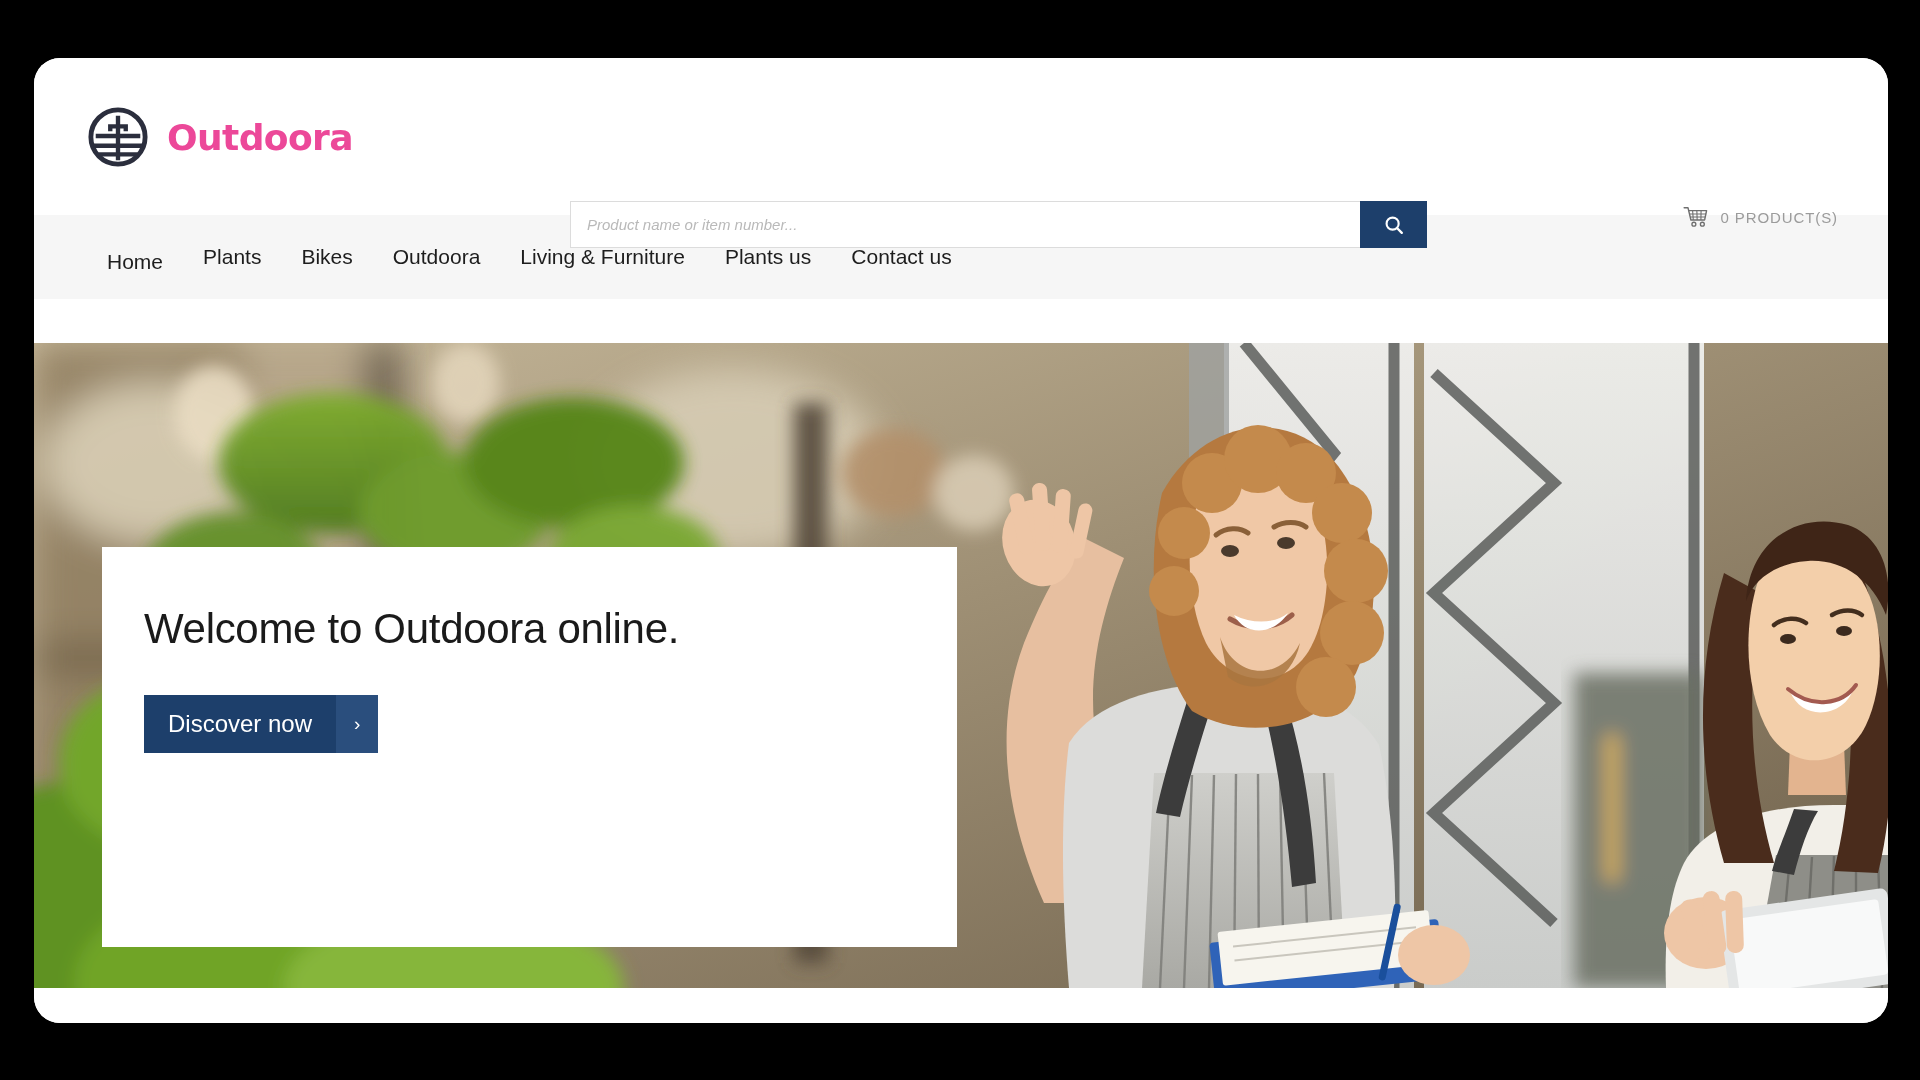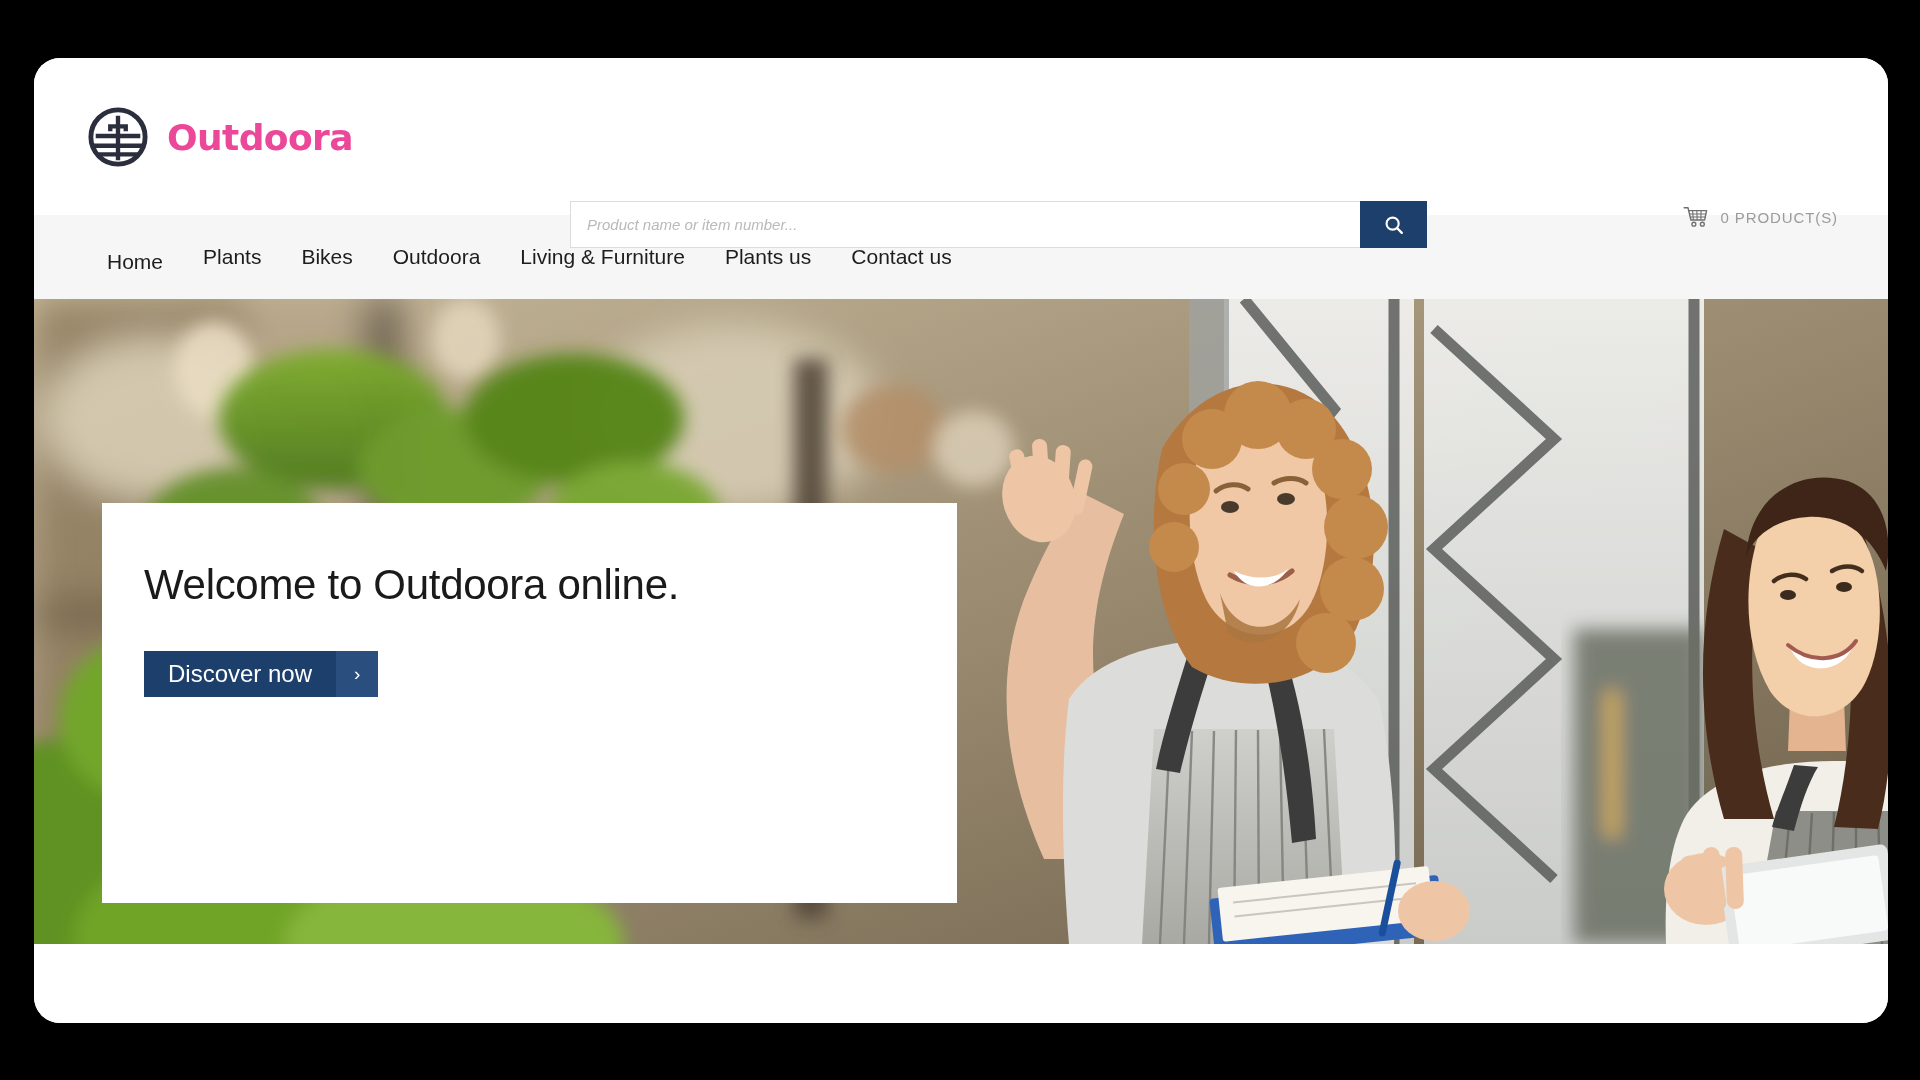--- a/index.html
+++ b/index.html
@@ -120,20 +120,21 @@
     white-space: nowrap;
   }
   .nav-link:first-child { padding-left: 20px; margin-top: 9px; }
 
   
   #hero {
     position: relative;
     height: 645px;
     overflow: hidden;
     background: #ec4899;
+    margin-top: 44px;
   }
   #hero-photo {
     position: absolute;
     inset: 0;
     width: 100%;
     height: 100%;
     display: block;
   }
 
   #hero-card {
@@ -160,21 +161,21 @@
     max-width: 770px;
     margin-bottom: 36px;
     font-family: "Liberation Sans", sans-serif;
   }
   #hero-cta {
     display: inline-flex;
     align-items: stretch;
     background: #1d3f6b;
     border: none;
     cursor: pointer;
-    height: 46px;
+    height: 58px;
     text-decoration: none;
   }
   #hero-cta-label {
     display: flex;
     align-items: center;
     padding: 0 24px;
     color: #ffffff;
     font-size: 24px;
     font-family: "Liberation Sans", sans-serif;
   }

